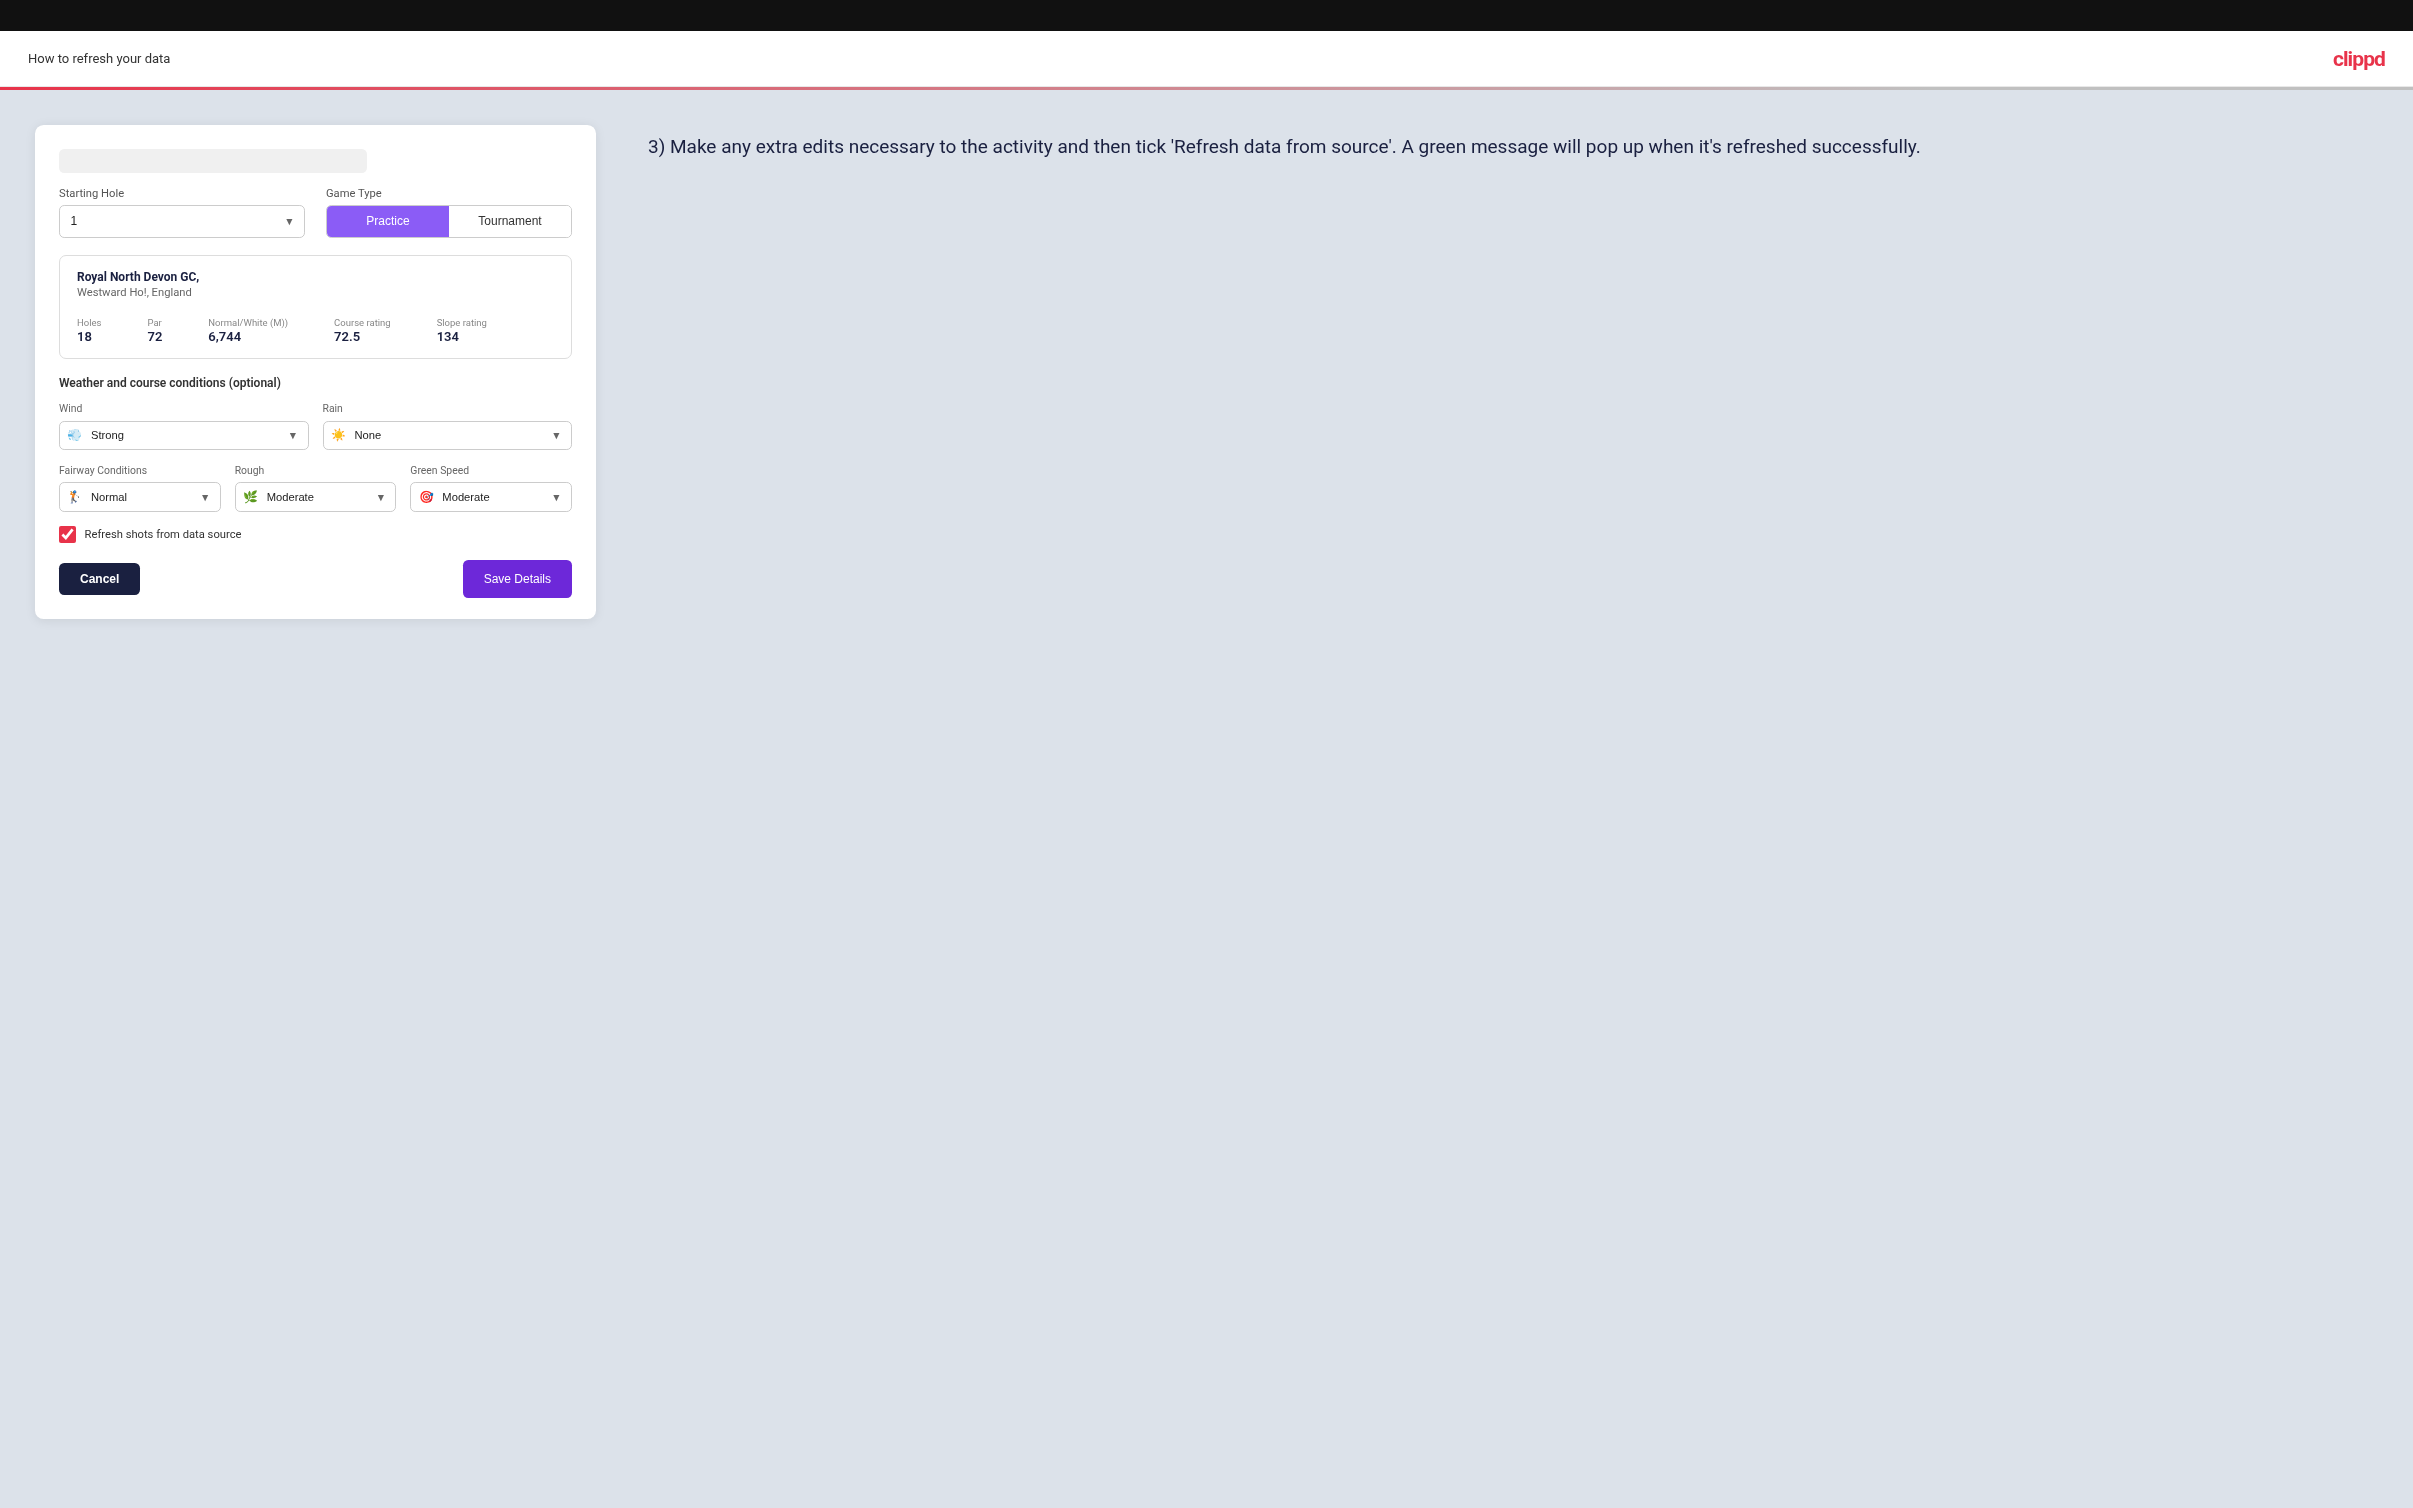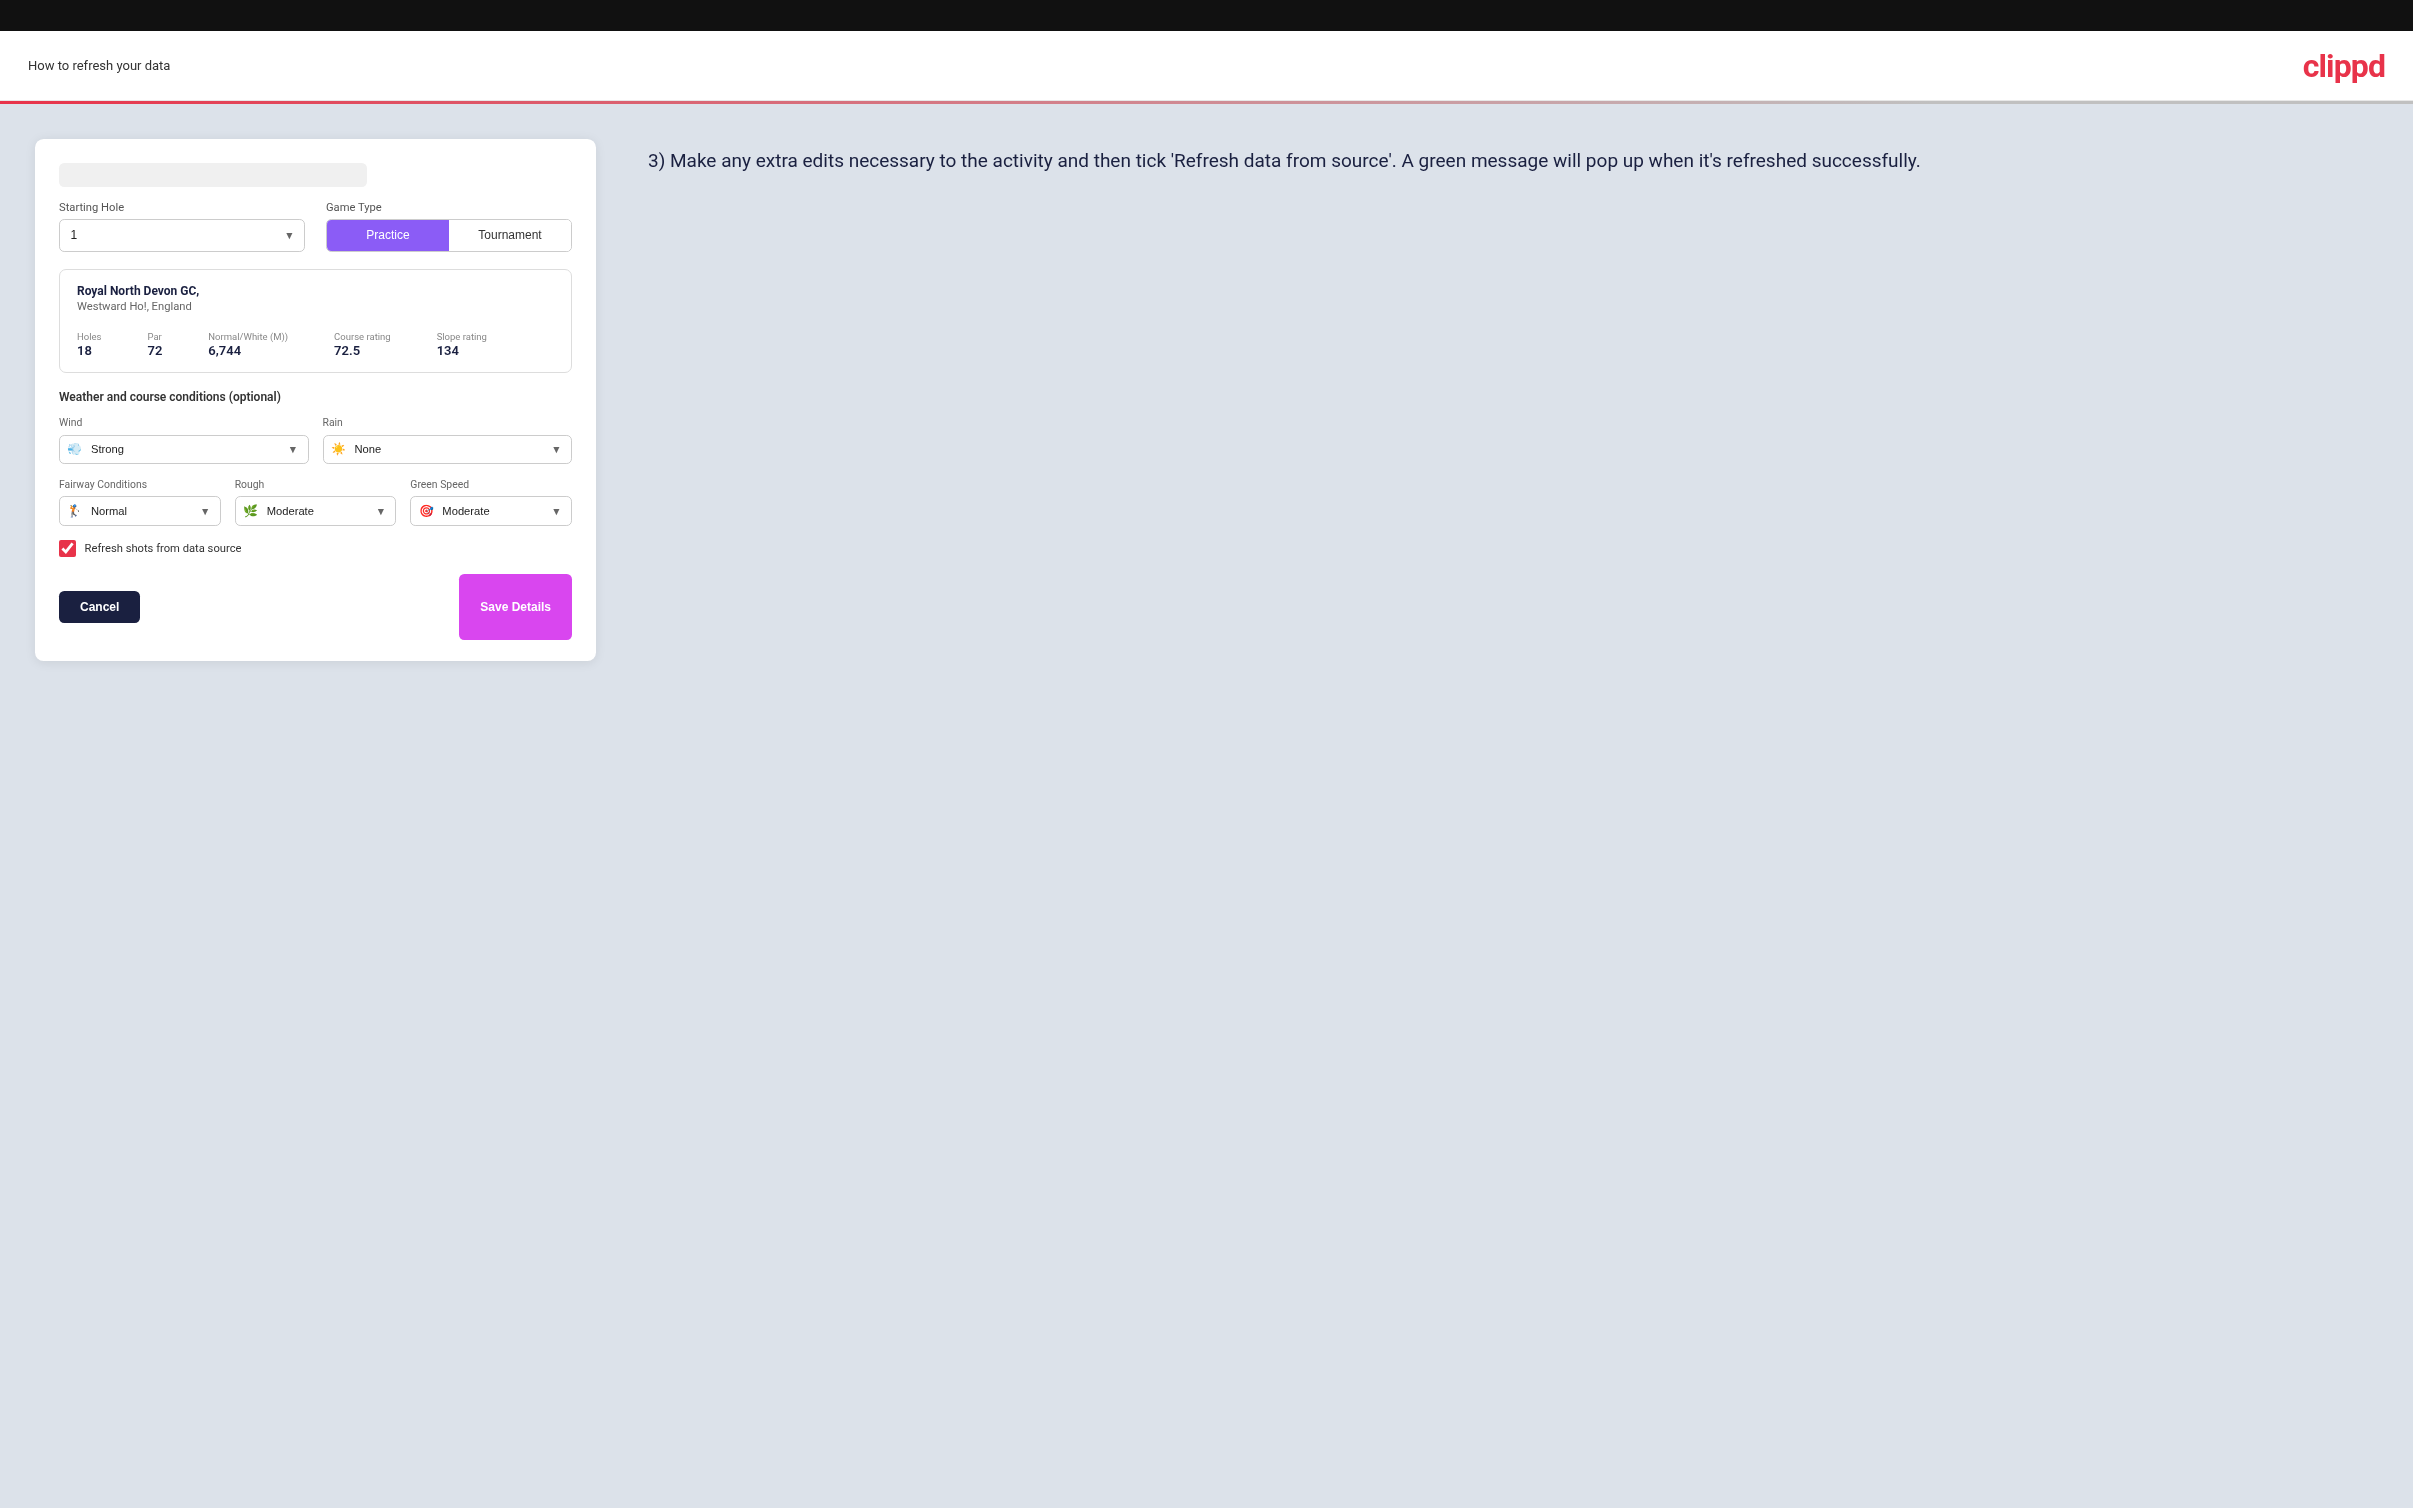--- a/index.html
+++ b/index.html
@@ -18,21 +18,21 @@
       justify-content: space-between;
       border-bottom: 1.7px solid #e8e8e8;
     }
 
     .header-title {
       font-size: 13px;
       color: #333;
     }
 
     .logo {
-      font-size: 32px;
+      font-size: 21px;
       font-weight: 700;
       color: #e8334a;
       letter-spacing: -0.9px;
     }
 
     .header-divider {
       height: 2.6px;
       background: linear-gradient(to right, #e8334a, #c0c0c0 80%);
     }
 
@@ -267,27 +267,27 @@
       background: #1a2040;
       color: #fff;
       border: none;
       border-radius: 5.2px;
       font-size: 12px;
       font-weight: 600;
       cursor: pointer;
     }
 
     .btn-save {
-      padding: 26px 21px;
-      background: #d946ef;
+      padding: 12px 21px;
+      background: #6d28d9;
       color: #fff;
       border: none;
       border-radius: 5.2px;
       font-size: 12px;
-      font-weight: 700;
+      font-weight: 400;
       cursor: pointer;
     }
 
     .side-text {
       flex: 1;
       padding-top: 8.6px;
     }
 
     .side-text p {
       font-size: 19px;

